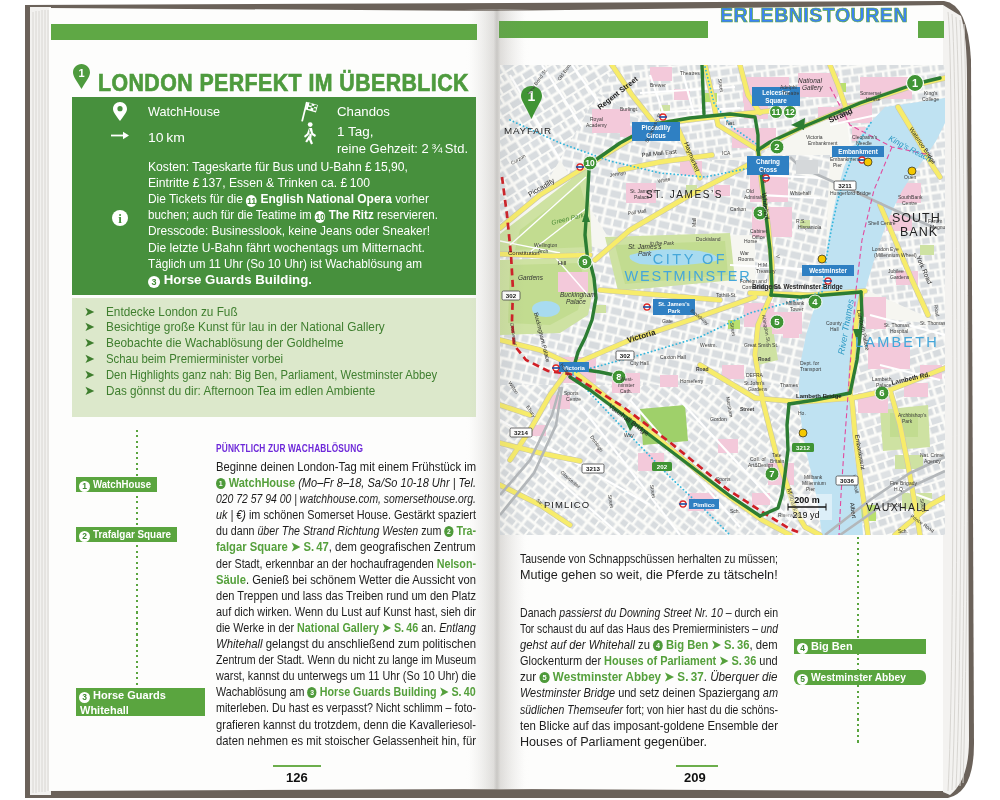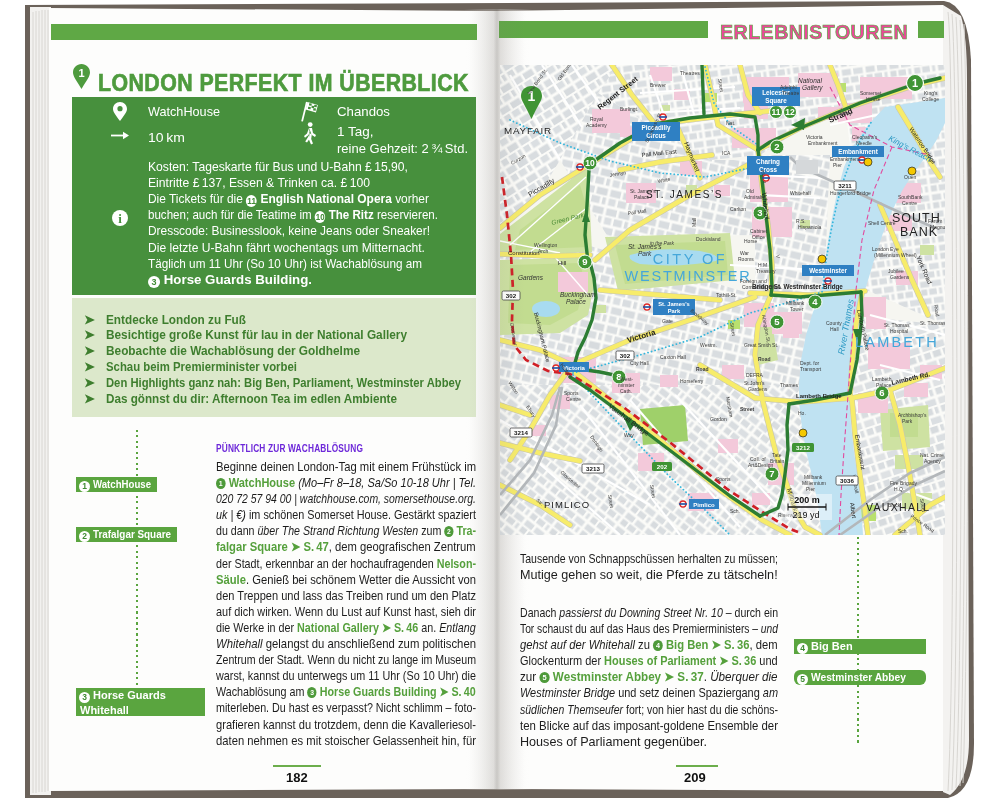--- a/index.html
+++ b/index.html
@@ -114,21 +114,21 @@
 <div><span class="fw" style="--tw:222;transform:scaleX(0.9227)">Eintritte £ 137, Essen &amp; Trinken ca. £ 100</span></div>
 <div><span class="fw" style="--tw:281;transform:scaleX(0.9056)">Die Tickets für die <span class="numw">11</span> <b>English National Opera</b> vorher</span></div>
 <div><span class="fw" style="--tw:290;transform:scaleX(0.8771)">buchen; auch für die Teatime im <span class="numw">10</span> <b>The Ritz</b> reservieren.</span></div>
 <div><span class="fw" style="--tw:282;transform:scaleX(0.9030)">Dresscode: Businesslook, keine Jeans oder Sneaker!</span></div>
 <div><span class="fw" style="--tw:277;transform:scaleX(0.9172)">Die letzte U-Bahn fährt wochentags um Mitternacht.</span></div>
 <div><span class="fw" style="--tw:274;transform:scaleX(0.8901)">Täglich um 11 Uhr (So 10 Uhr) ist Wachablösung am</span></div>
 <div><span class="fw" style="--tw:164;transform:scaleX(1.0064)"><span class="numw">3</span> <b>Horse Guards Building.</b></span></div>
 </div>
 
 <div class="abs" style="left:72px;top:298px;width:404px;height:119px;background:#dce8cb"></div>
-<div class="abs" style="left:84px;top:303.5px;color:#3e7e2e;font-size:13px;font-weight:bold;line-height:15.85px;margin-top:8px;">
+<div class="abs" style="left:84px;top:303.5px;color:#3e7e2e;font-size:13px;font-weight:normal;line-height:15.85px;">
 <div>➤&nbsp;&nbsp;&nbsp;<span class="fw" style="--tw:140;transform:scaleX(0.9059)">Entdecke London zu Fuß</span></div>
 <div>➤&nbsp;&nbsp;&nbsp;<span class="fw" style="--tw:301;transform:scaleX(0.9098)">Besichtige große Kunst für lau in der National Gallery</span></div>
 <div>➤&nbsp;&nbsp;&nbsp;<span class="fw" style="--tw:254;transform:scaleX(0.9102)">Beobachte die Wachablösung der Goldhelme</span></div>
 <div>➤&nbsp;&nbsp;&nbsp;<span class="fw" style="--tw:191;transform:scaleX(0.8753)">Schau beim Premierminister vorbei</span></div>
 <div>➤&nbsp;&nbsp;&nbsp;<span class="fw" style="--tw:355;transform:scaleX(0.8653)">Den Highlights ganz nah: Big Ben, Parliament, Westminster Abbey</span></div>
 <div>➤&nbsp;&nbsp;&nbsp;<span class="fw" style="--tw:291;transform:scaleX(0.8986)">Das gönnst du dir: Afternoon Tea im edlen Ambiente</span></div>
 </div>
 
 <div class="abs" style="left:136px;top:430px;width:2px;height:263px;background-image:repeating-linear-gradient(to bottom,#5aa53f 0,#5aa53f 2px,transparent 2px,transparent 5.5px);"></div>
 
@@ -155,25 +155,25 @@
 <div><span class="fw" style="--tw:260;transform:scaleX(0.8993)"><span class="it">Whitehall</span> gelangst du anschließend zum politischen</span></div>
 <div><span class="fw" style="--tw:260;transform:scaleX(0.8429)">Zentrum der Stadt. Wenn du nicht zu lange im Museum</span></div>
 <div><span class="fw" style="--tw:260;transform:scaleX(0.8565)">warst, kannst du unterwegs um 11 Uhr (So 10 Uhr) die</span></div>
 <div><span class="fw" style="--tw:260;transform:scaleX(0.8513)">Wachablösung am <span class="numg">3</span> <span class="grn">Horse Guards Building ➤ S. 40</span></span></div>
 <div><span class="fw" style="--tw:260;transform:scaleX(0.8520)">miterleben. Du hast es verpasst? Nicht schlimm – foto-</span></div>
 <div><span class="fw" style="--tw:260;transform:scaleX(0.8822)">grafieren kannst du trotzdem, denn die Kavalleriesol-</span></div>
 <div><span class="fw" style="--tw:260;transform:scaleX(0.8950)">daten nehmen es mit stoischer Gelassenheit hin, für</span></div>
 </div>
 
 <div class="abs" style="left:273px;top:765px;width:48px;height:2px;background:#6cae4c"></div>
-<div class="ln" style="left:286px;top:770px;font-weight:bold;font-size:13px;color:#111;">182</div>
+<div class="ln" style="left:286px;top:770px;font-weight:bold;font-size:13px;color:#111;">126</div>
 
 <div class="abs" style="left:499px;top:21px;width:209px;height:17px;background:#5fa845"></div>
 
-<div class="ln" style="left:720px;top:21px;color:#ec4899;font-weight:bold;font-size:20px;letter-spacing:0.5px;-webkit-text-stroke:0.7px #5fa845;"><span class="fw" style="--tw:188;transform:scaleX(0.9781)">ERLEBNISTOUREN</span></div>
+<div class="ln" style="left:720px;top:4px;color:#3b82f6;font-weight:bold;font-size:20px;letter-spacing:0.5px;-webkit-text-stroke:0.7px #5fa845;"><span class="fw" style="--tw:188;transform:scaleX(0.9781)">ERLEBNISTOUREN</span></div>
 
 <div class="abs" style="left:918px;top:21px;width:26px;height:17px;background:#5fa845"></div>
 
 <div class="abs" id="mapbox" style="left:500px;top:65px;width:445px;height:470px;background:#f4f4ee">
 <svg width="445" height="470" viewBox="0 0 445 470" font-family="Liberation Sans,sans-serif">
 <defs>
   <pattern id="pa" width="26" height="18" patternUnits="userSpaceOnUse" patternTransform="rotate(-32)">
     <rect width="26" height="18" fill="#fbfbf8"></rect>
     <rect x="1.5" y="1.5" width="10" height="6.5" fill="#d9dde0"></rect>
           <rect x="14" y="1.5" width="10.5" height="6.5" fill="#d7dbde"></rect>

